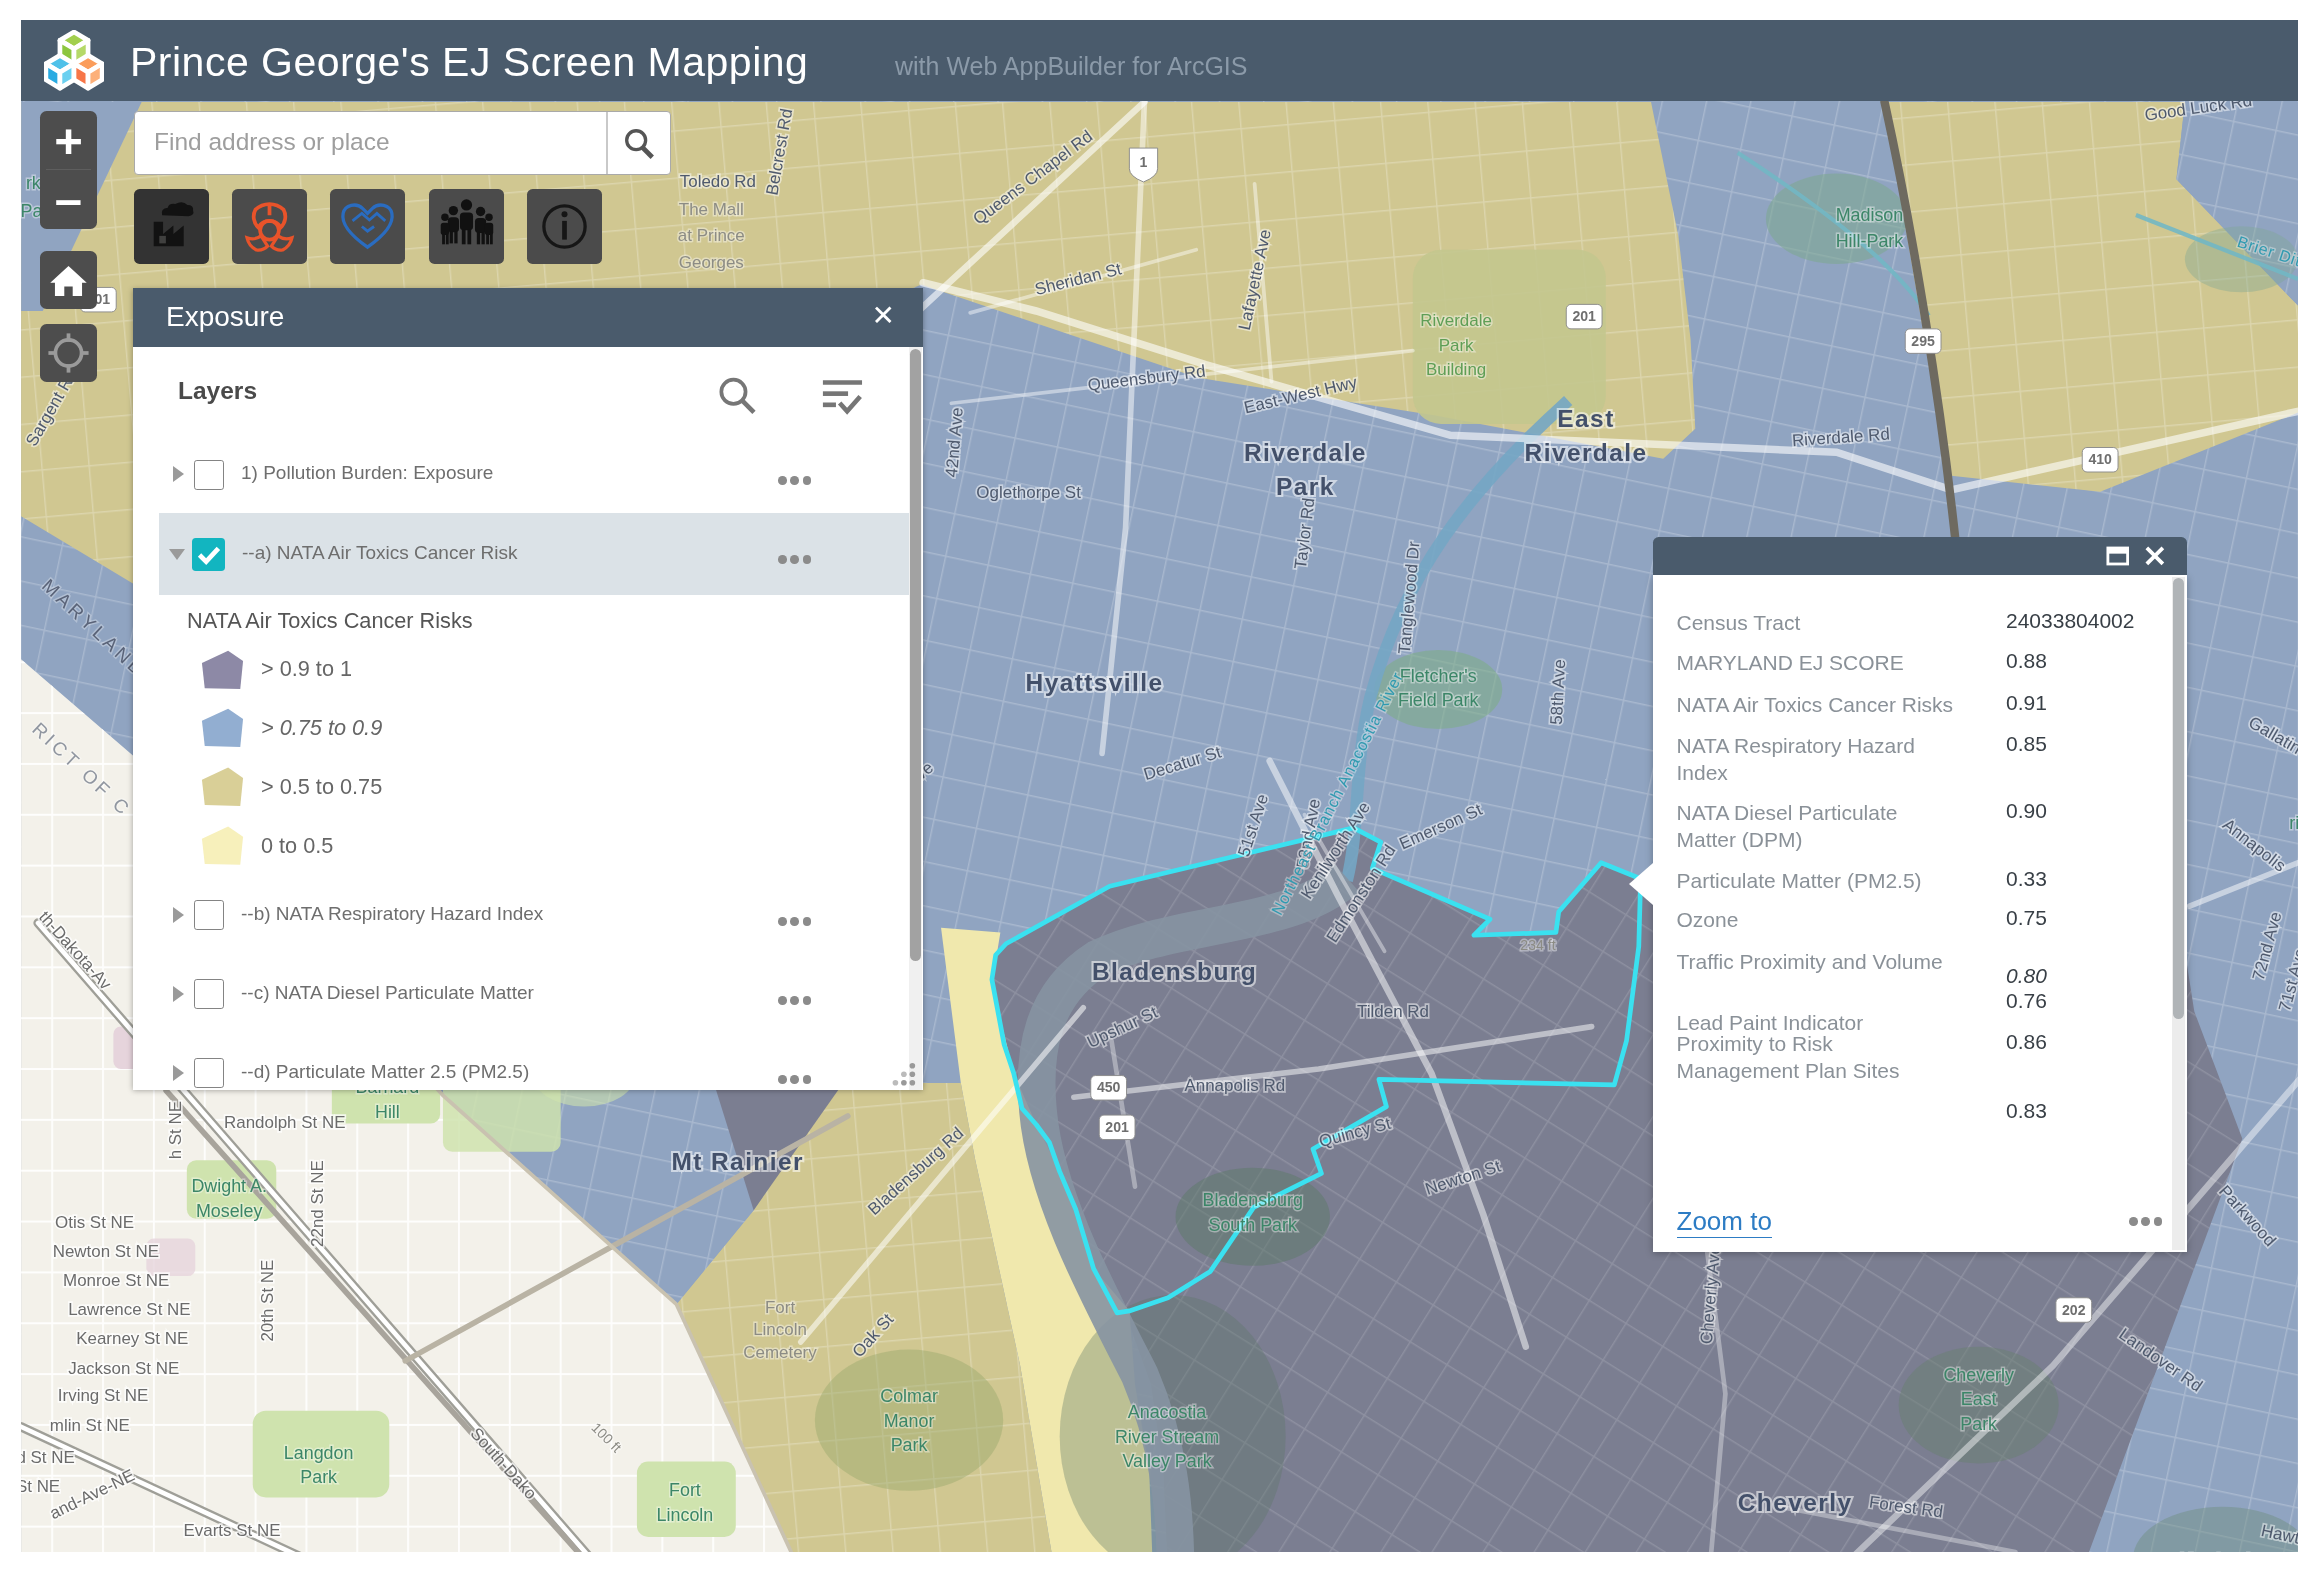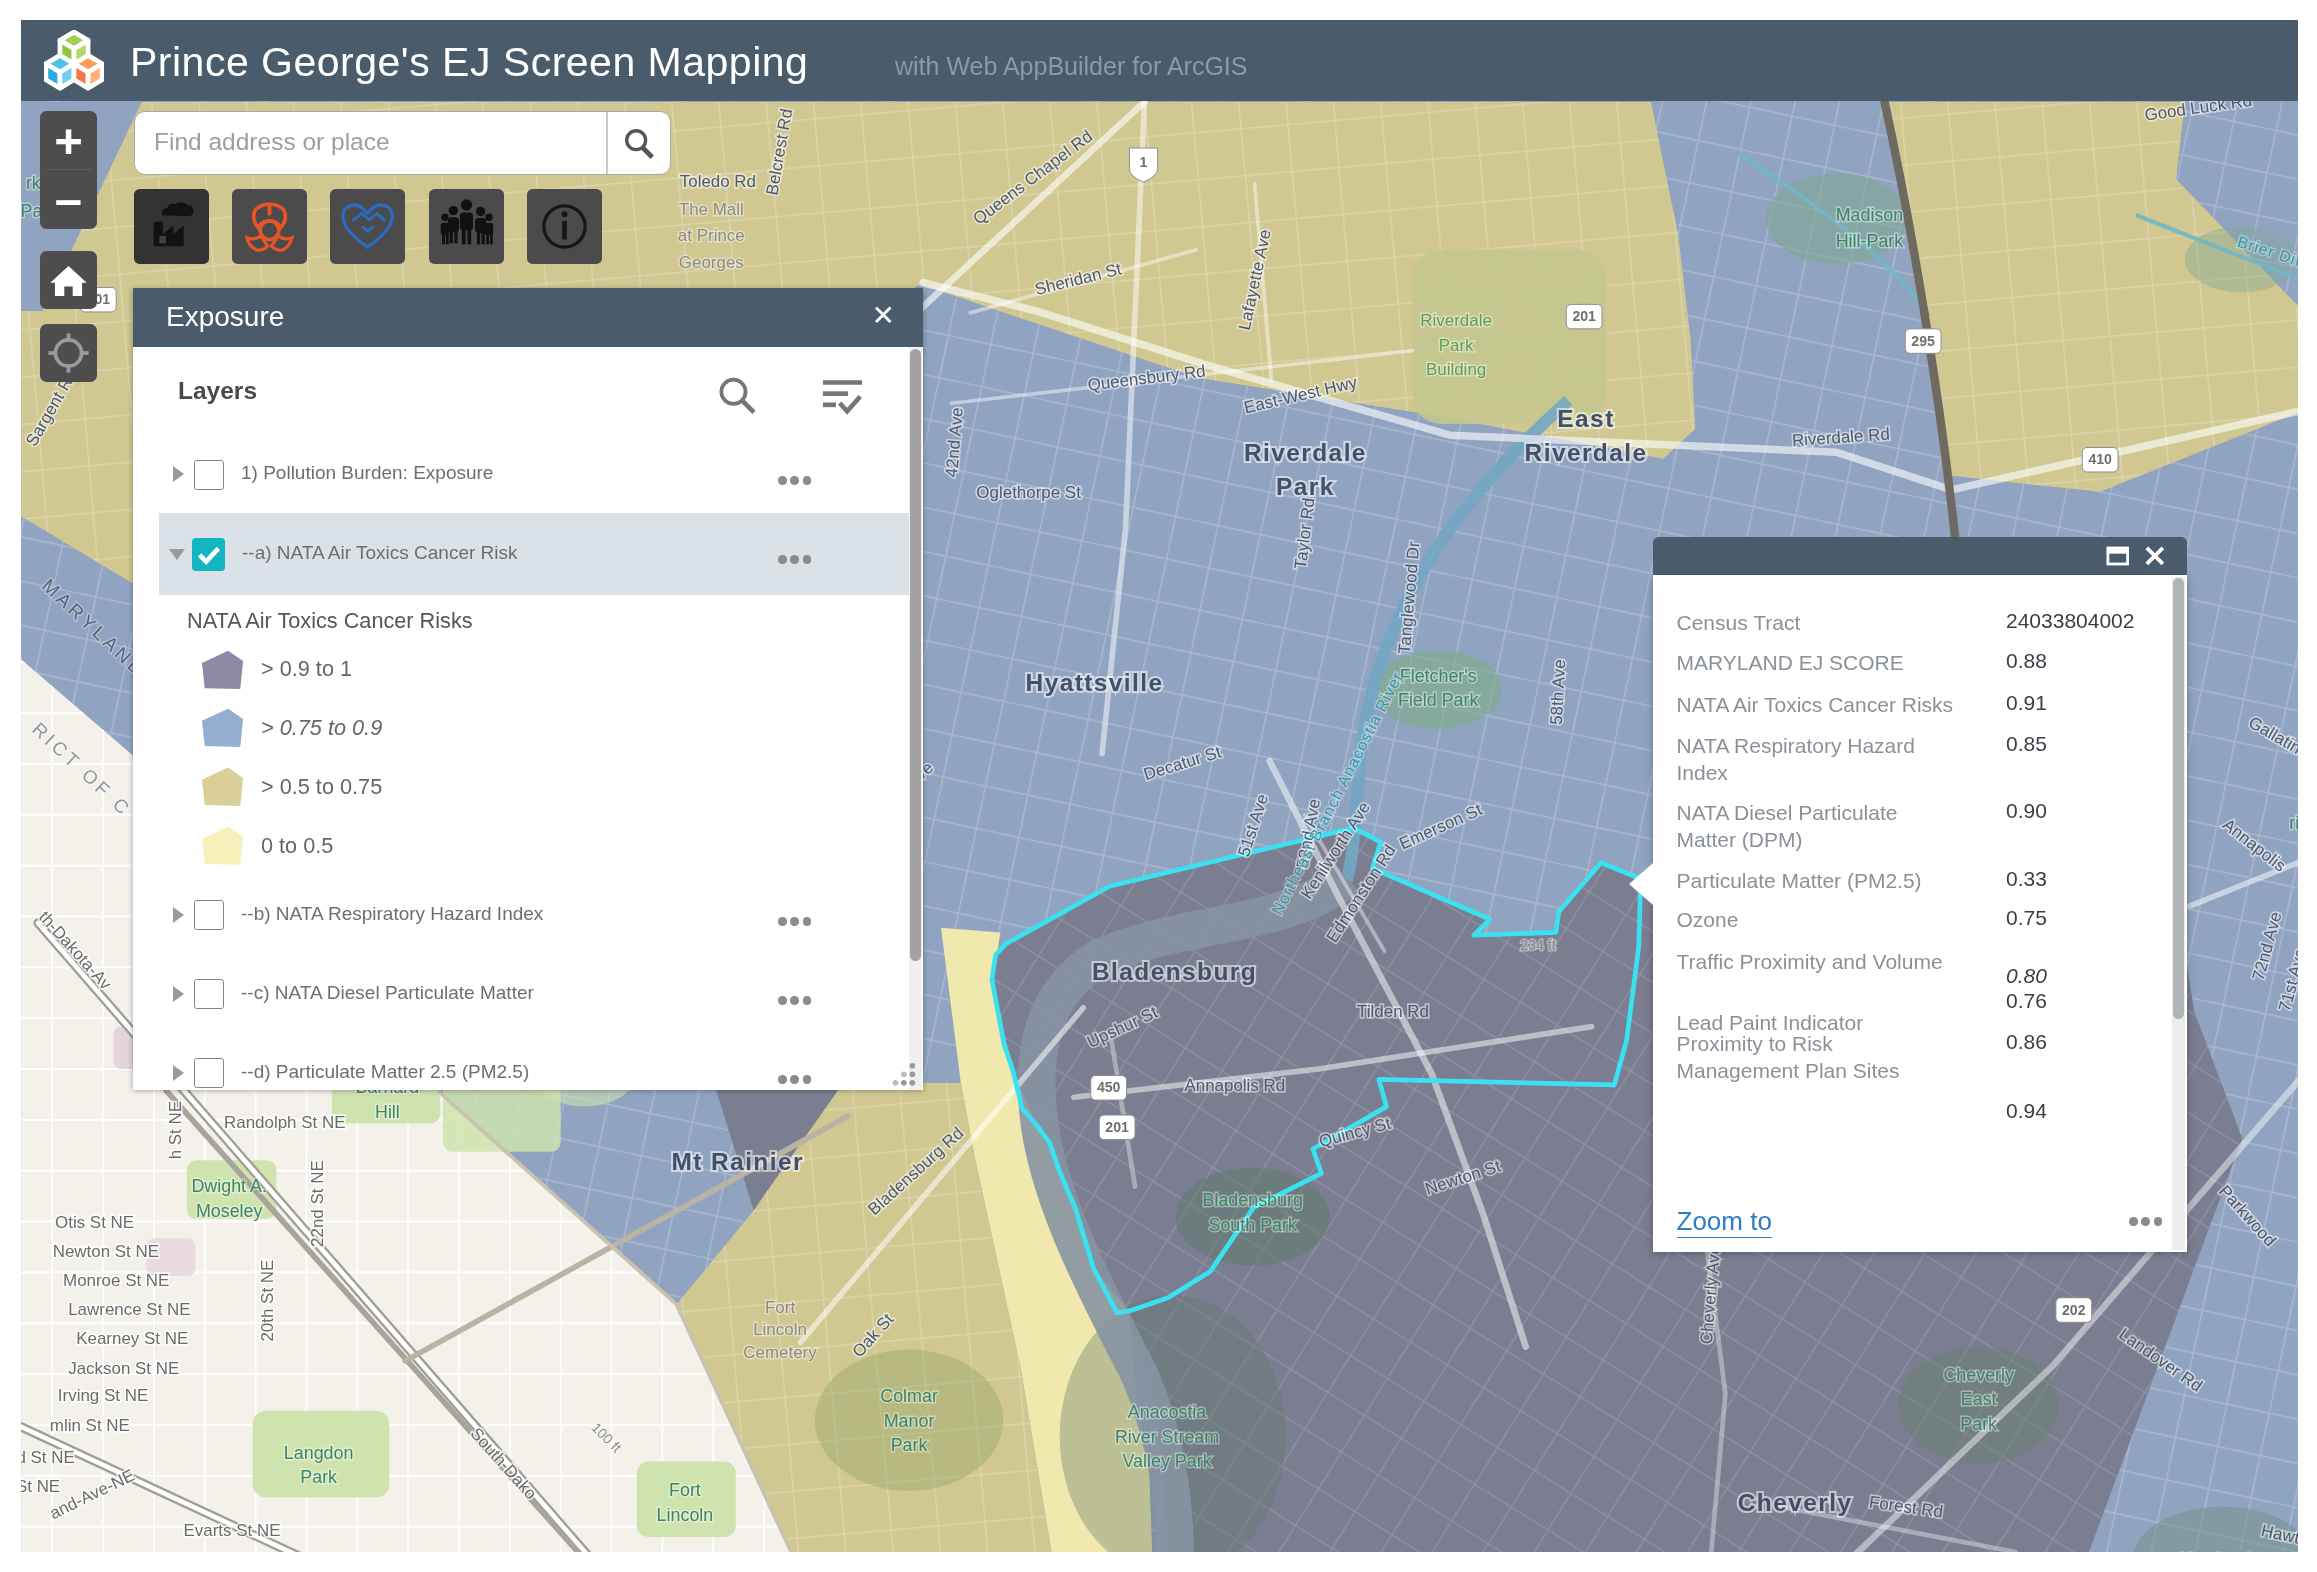--- a/index.html
+++ b/index.html
@@ -11,21 +11,21 @@
   #hdr .sub{position:absolute;left:874px;top:32px;font-size:25px;color:#8b9aa9;}
   #mapwrap{position:absolute;left:0;top:81px;width:2277px;height:1451px;overflow:hidden;}
   
   .ctl{position:absolute;background:#4d4d4d;border-radius:6.6px;z-index:40;}
   #zoomctl{left:19px;top:91px;width:57px;height:118px;}
   #zoomctl .div{position:absolute;left:5.6px;right:5.6px;top:58px;height:0.9px;background:#5e5e5e;}
   .plus,.minus{position:absolute;left:0;width:57px;text-align:center;color:#fff;}
   #homebtn{left:19px;top:231px;width:57px;height:58px;}
   #locbtn{left:19px;top:304px;width:57px;height:58px;}
   
-  #search{position:absolute;left:113px;top:91px;width:537px;height:64px;background:#fff;border:1.9px solid #a9a9a9;border-radius:11px;z-index:40;}
+  #search{position:absolute;left:113px;top:91px;width:537px;height:64px;background:#fff;border:1.9px solid #a9a9a9;border-radius:4px;z-index:40;}
   #search .ph{position:absolute;left:19px;top:16px;font-size:24.5px;color:#9e9e9e;}
   #search .sdiv{position:absolute;right:62px;top:0;bottom:0;width:1.9px;background:#c9c9c9;}
   
   .wbtn{position:absolute;top:169px;width:75px;height:75px;border-radius:5.6px;z-index:40;}
   
   #panel{position:absolute;left:112px;top:268px;width:790px;height:802px;background:#ffffff;z-index:50;box-shadow:0 0.9px 5.6px rgba(0,0,0,.35);}
   #panel .phdr{position:absolute;left:0;top:0;width:100%;height:59px;background:#4a5b6c;}
   #panel .phdr .t{position:absolute;left:33px;top:13px;font-size:28px;color:#fff;}
   #panel .phdr .x{position:absolute;right:28px;top:11.3px;font-size:28px;color:#fff;}
   .rowtxt{font-size:19px;color:#6e6e6e;}
@@ -478,20 +478,20 @@
     <div class="plab" style="top:330px;">Particulate Matter (PM2.5)</div>
       <div class="pval" style="top:330px;">0.33</div>
     <div class="plab" style="top:369px;">Ozone</div>
       <div class="pval" style="top:369px;">0.75</div>
     <div class="plab" style="top:411px;">Traffic Proximity and Volume</div>
       <div class="pval" style="top:427px;font-style:italic;">0.80</div>
     <div class="plab" style="top:472px;">Lead Paint Indicator</div>
       <div class="pval" style="top:452px;">0.76</div>
     <div class="plab" style="top:493px;">Proximity to Risk<br>Management Plan Sites</div>
       <div class="pval" style="top:493px;">0.86</div>
-      <div class="pval" style="top:562px;">0.94</div>
+      <div class="pval" style="top:562px;">0.83</div>
     <div class="abs" style="left:23.5px;top:669px;font-size:26px;color:#2d7cc4;border-bottom:1.9px solid #2d7cc4;">Zoom to</div>
     <div class="dots" style="left:476px;top:680px;"><i></i><i></i><i></i></div>
     <div class="abs" style="left:519px;top:40px;width:13px;height:673px;background:#ececec;"></div>
     <div class="abs" style="left:520px;top:41px;width:11.3px;height:441px;background:#b0b4b7;border-radius:5.6px;"></div>
   </div>
 </div>
 
 
 </body></html>

